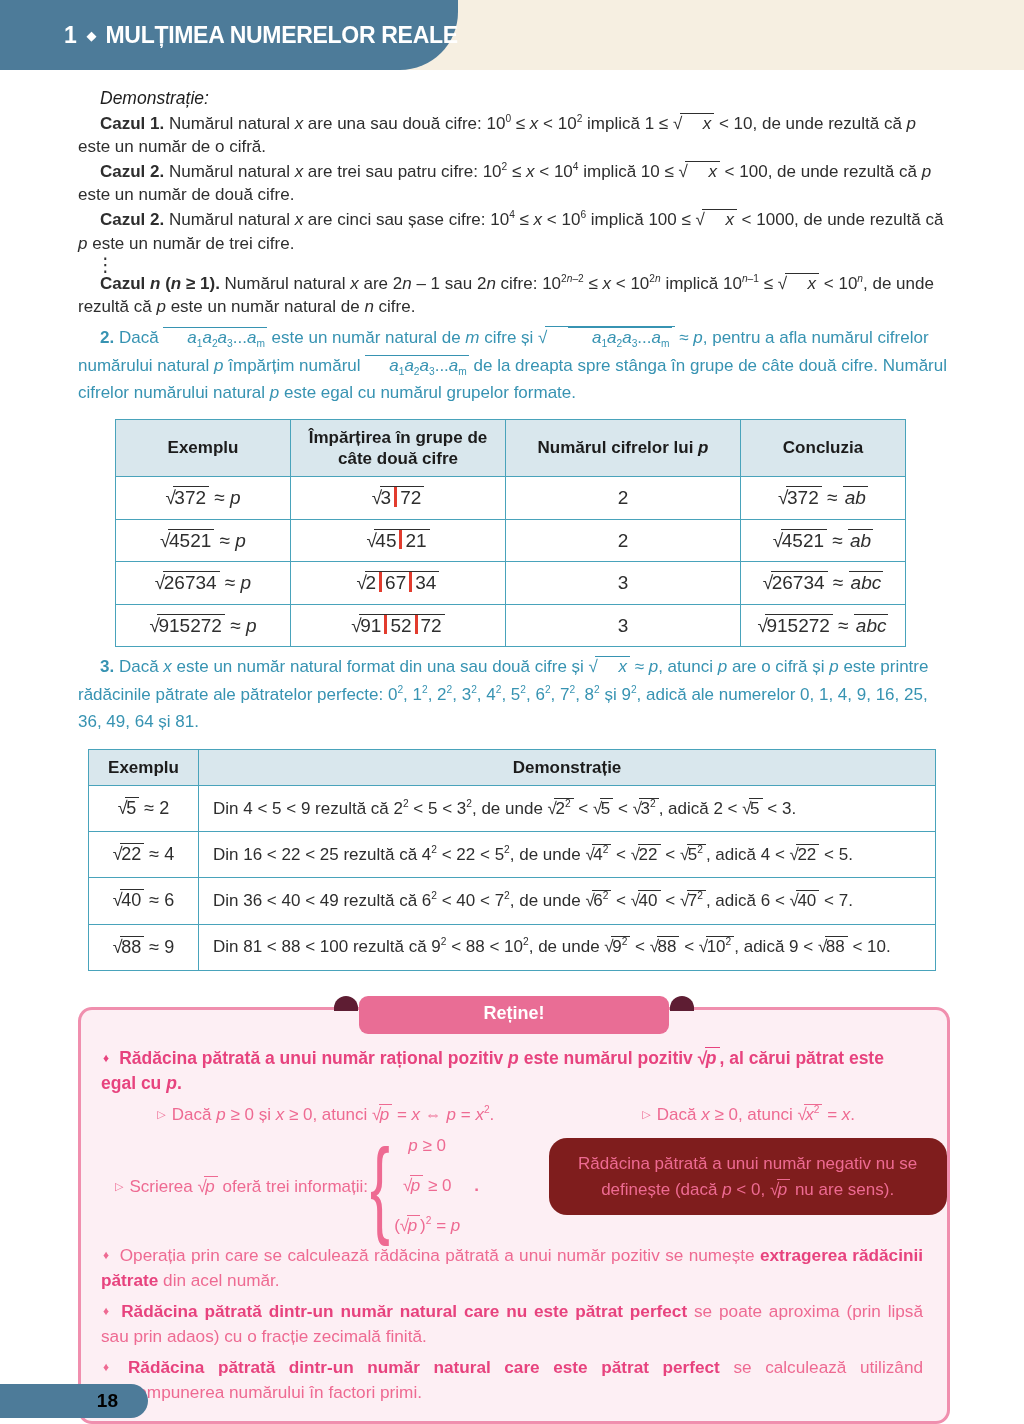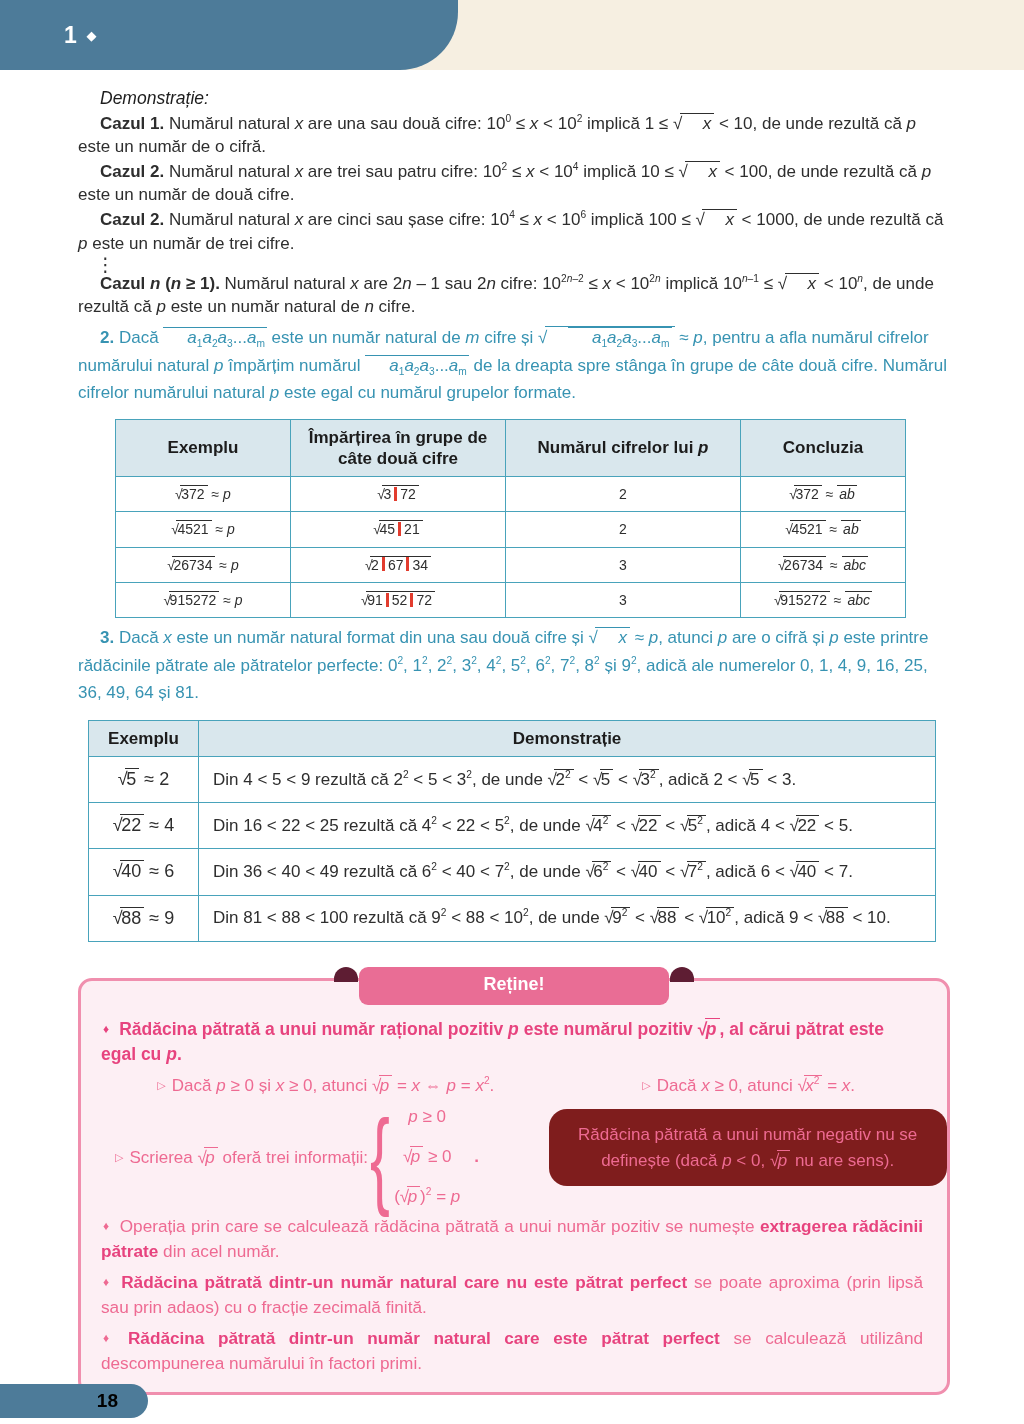--- a/index.html
+++ b/index.html
@@ -37,21 +37,21 @@
   .rs{letter-spacing:-1px;}
   .rb{display:inline-block;border-top:1.7px solid currentColor;padding:0 3px 0 1px;margin-left:-1.5px;line-height:1.18;}
   .ov{display:inline-block;border-top:1.5px solid currentColor;padding:0 2px;line-height:1.18;}
   .rd{display:inline-block;width:3px;height:1.02em;background:var(--red-divider);vertical-align:-0.13em;margin:0 3px;}
 
   
   table{border-collapse:collapse;table-layout:fixed;}
   th,td{border:1.7px solid var(--table-border);}
   th{background:var(--table-header-bg);font-size:17px;line-height:1.25;padding:7px 6px;text-align:center;color:#1c1c1c;}
   .t1{width:790px;margin:12px 0 4px 37px;}
-  .t1 td{text-align:center;font-size:14px;padding:7px 4px;line-height:1.45;}
+  .t1 td{text-align:center;font-size:19px;padding:7px 4px;line-height:1.45;}
   .t2{width:848px;margin:13px 0 0 10px;}
   .t2 td{font-size:17px;padding:10px 8px;line-height:1.4;}
   .t2 td:first-child{text-align:center;font-size:18px;}
   .t2 td:last-child{padding-left:14px;}
 
   
   .retine{position:relative;margin-top:36px;width:872px;background:var(--pink-bg);
     border:3px solid var(--pink-border);border-radius:14px;padding:30px 24px 10px 20px;}
   .ribbon{position:absolute;top:-14px;left:50%;transform:translateX(-50%);width:310px;z-index:2;
     background:var(--pink-banner);color:#fff;text-align:center;font-weight:bold;font-size:18px;
@@ -82,20 +82,21 @@
 </style>
 </head>
 <body>
 
 <div class="page">
 
   <div class="topstrip">
     <div class="banner">
       <span class="ch-num">1</span>
       <span class="ch-diamond">◆</span>
+      <span class="ch-title">MULȚIMEA NUMERELOR REALE</span>
     </div>
   </div>
 
   <main class="content">
 
     <p class="demo-title">Demonstrație:</p>
     <p class="para indent"><b>Cazul 1.</b> Numărul natural <i>x</i> are una sau două cifre: 10<sup>0</sup> ≤ <i>x</i> &lt; 10<sup>2</sup> implică 1 ≤ <span class="r"><span class="rs">√</span><span class="rb"><i>x</i></span></span> &lt; 10,  de unde rezultă că <i>p</i> este un număr de o cifră.</p>
     <p class="para indent"><b>Cazul 2.</b> Numărul natural <i>x</i> are trei sau patru cifre: 10<sup>2</sup> ≤ <i>x</i> &lt; 10<sup>4</sup> implică 10 ≤ <span class="r"><span class="rs">√</span><span class="rb"><i>x</i></span></span> &lt; 100,  de unde rezultă că <i>p</i> este un număr de două cifre.</p>
     <p class="para indent"><b>Cazul 2.</b> Numărul natural <i>x</i> are cinci sau șase cifre: 10<sup>4</sup> ≤ <i>x</i> &lt; 10<sup>6</sup> implică 100 ≤ <span class="r"><span class="rs">√</span><span class="rb"><i>x</i></span></span> &lt; 1000,  de unde rezultă că <i>p</i> este un număr de trei cifre.</p>
     <div class="vdots">⋮</div>

